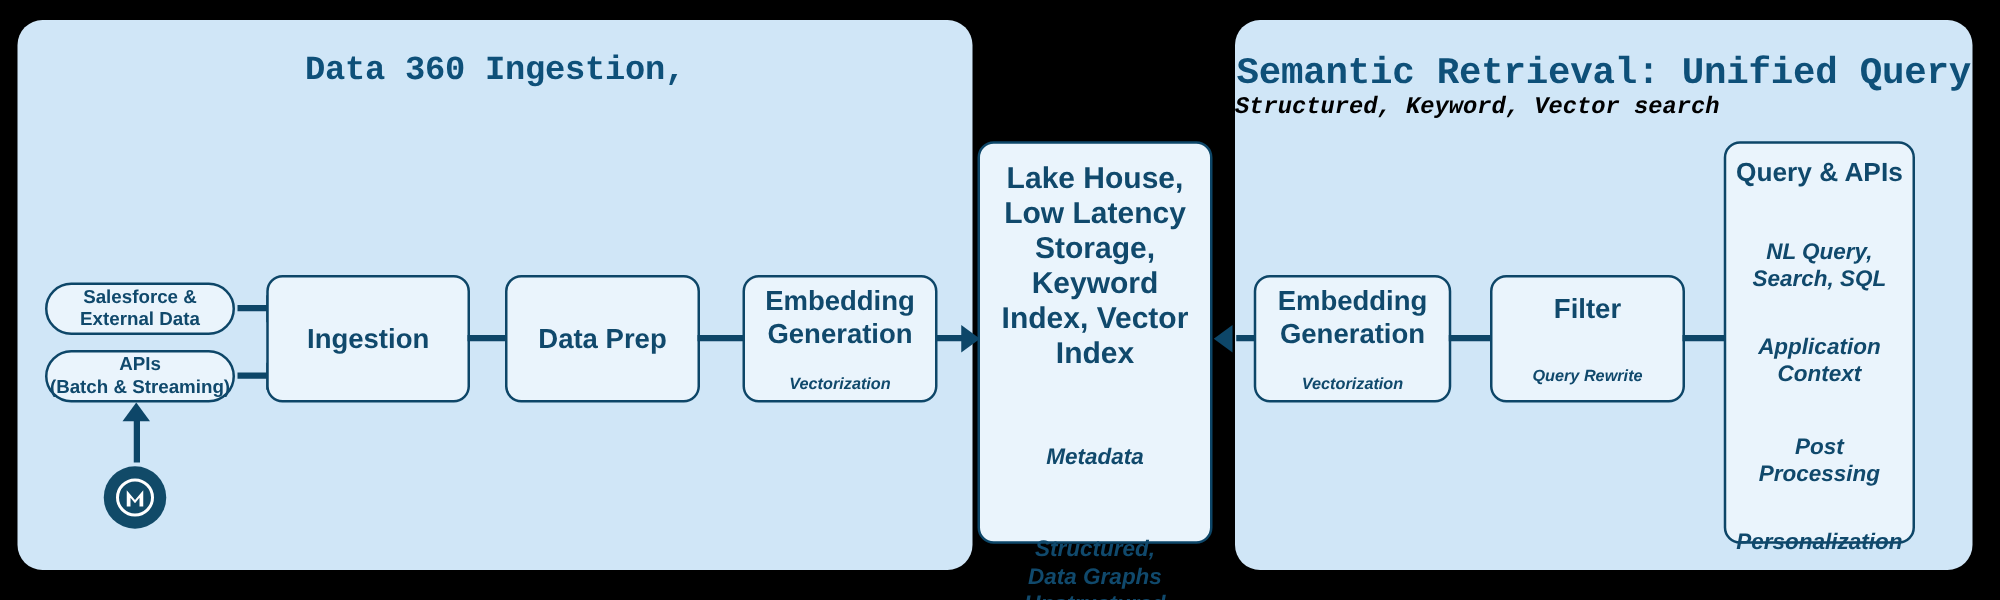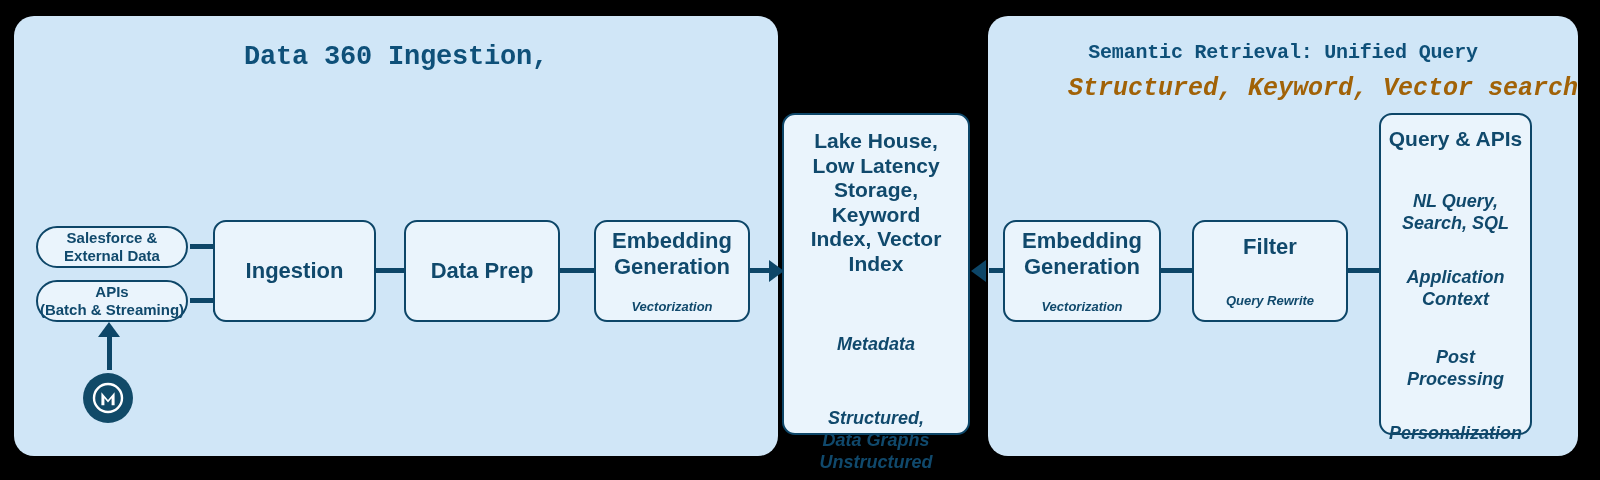--- a/index.html
+++ b/index.html
@@ -29,30 +29,30 @@
     position: absolute;
     left: 0; right: 0;
     text-align: center;
     color: #0e5079;
     font-weight: bold;
     font-size: 27px;
     line-height: 1.28;
     letter-spacing: -0.2px;
   }
   #panel-left .panel-title  { top: 24px; }
-  #panel-right .panel-title { top: 24px; font-size: 20px; }
+  #panel-right .panel-title { top: 24px; font-size: 30px; }
   .panel-subtitle {
     position: absolute;
     left: 0; right: 0;
     top: 58px;
-    text-align: right;
-    color: #a16207;
+    text-align: left;
+    color: #000000;
     font-weight: bold;
     font-style: italic;
-    font-size: 25px;
+    font-size: 19px;
   }
 
   
   .node {
     position: absolute;
     background: #eaf4fc;
     border: 2.6px solid #0d4668;
     border-radius: 13px;
     display: flex;
     flex-direction: column;
@@ -96,21 +96,21 @@
   #node-dataprep  { left: 404px; top: 220px; width: 156px; height: 102px; }
   #node-embed-l   { left: 594px; top: 220px; width: 156px; height: 102px; }
   #node-embed-l .title { margin-bottom: 20px; }
 
   
   #node-lakehouse {
     left: 782px; top: 113px; width: 188px; height: 322px;
     justify-content: flex-start;
     padding: 14px 8px 16px;
   }
-  #node-lakehouse .title { font-size: 21px; line-height: 1.17; }
+  #node-lakehouse .title { font-size: 24px; line-height: 1.17; }
   #node-lakehouse .sub   { font-size: 18px; line-height: 1.22; }
   #lh-metadata { margin-top: 58px; }
   #lh-structured { margin-top: 52px; }
 
   
   #node-embed-r   { left: 1003px; top: 220px; width: 158px; height: 102px; }
   #node-embed-r .title { margin-bottom: 20px; }
   #node-filter    { left: 1192px; top: 220px; width: 156px; height: 102px; }
   #node-filter .title { margin-bottom: 34px; }
   #node-queryapis {

